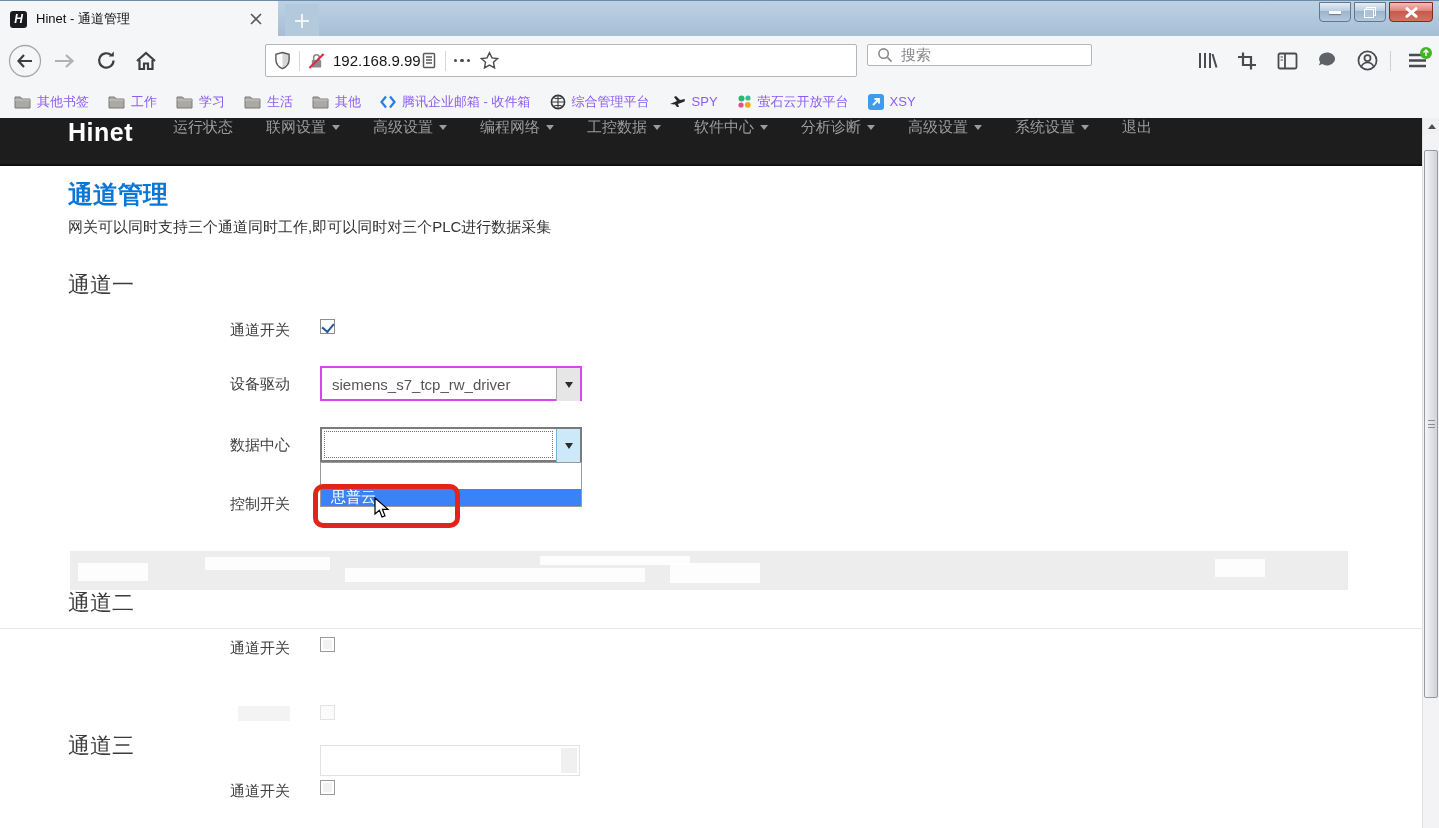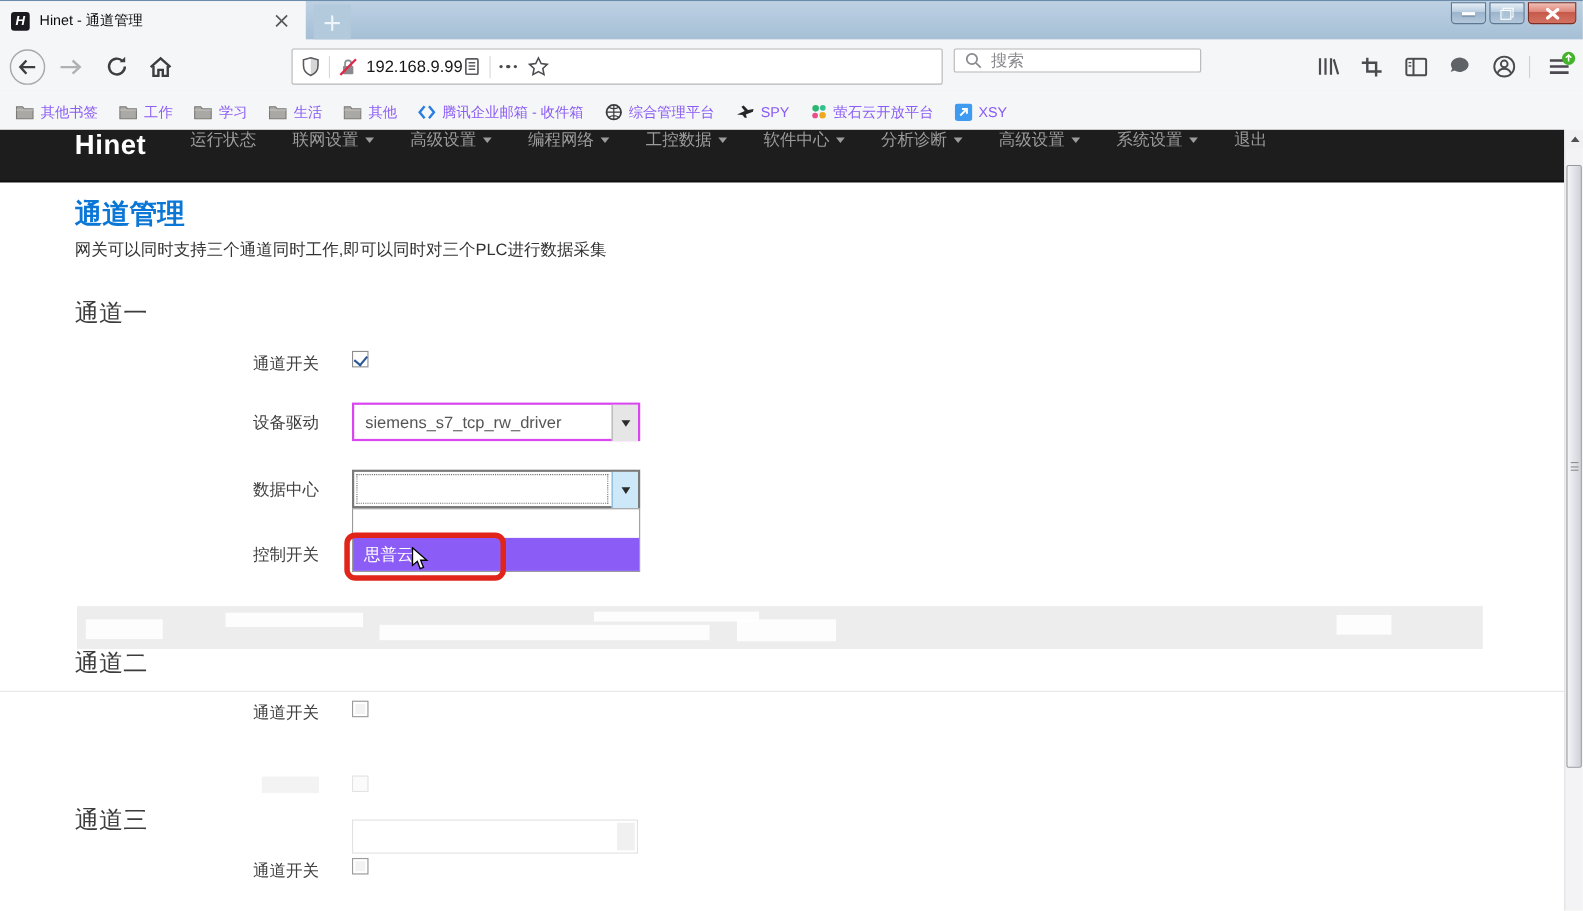--- a/index.html
+++ b/index.html
@@ -85,21 +85,21 @@
   .sel .btn { position:absolute; right:0; top:0; width:24px; height:33px; background:#e6e6e6;
     border-left:1px solid #adadad; display:flex; align-items:center; justify-content:center; }
   .sel.focused { border-color:#7a7a7a; }
   .sel.focused .inner-dots { position:absolute; left:2px; top:2px; right:27px; bottom:2px; border:1px dotted #707070; }
   .sel .btn.blue { background:#cde9f9; border-left:1px solid #7ab2d2; }
   .tri-down { width:0; height:0; border-left:4.5px solid transparent; border-right:4.5px solid transparent; border-top:6px solid #2b2b2b; }
 
   .ddlist { position:absolute; left:320px; top:296px; width:262px; background:#fff; border:1px solid #9a9a9a; z-index:5; }
   .dd-opt { font-size:15px; padding-left:10px; display:flex; align-items:center; }
   .dd-opt.empty { height:26px; }
-  .dd-opt.hl { height:30px; background:#8b5cf6; color:#fff; }
+  .dd-opt.hl { height:17px; background:#3b82f6; color:#fff; }
   .dd-opt.muted { height:28px; color:#8a8a8a; }
 
   .red-annot { position:absolute; left:313px; top:318px; width:147px; height:44px;
     border:5px solid #e1251b; border-radius:10px; z-index:8; }
   .cursor-svg { position:absolute; left:374px; top:331px; z-index:9; }
 
   .ghost-band { position:absolute; left:70px; top:385px; width:1278px; height:39px; background:#ededed; }
   .gw { position:absolute; background:rgba(255,255,255,.85); }
   .divider { position:absolute; left:0; top:462px; width:1422px; height:1px; background:#e6e6e6; }
   .ghost-label { position:absolute; left:238px; top:540px; width:52px; height:15px; background:#f3f3f3; }

